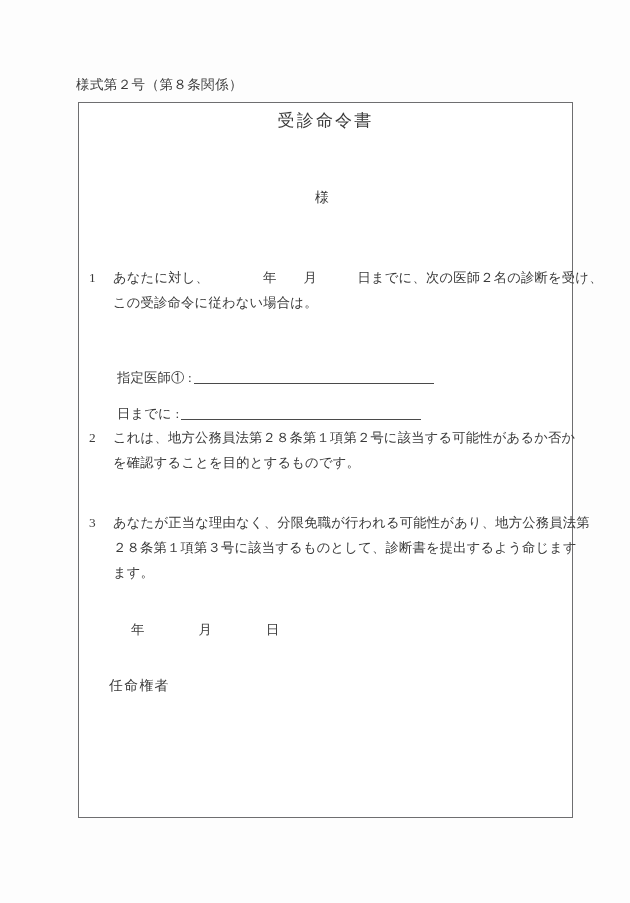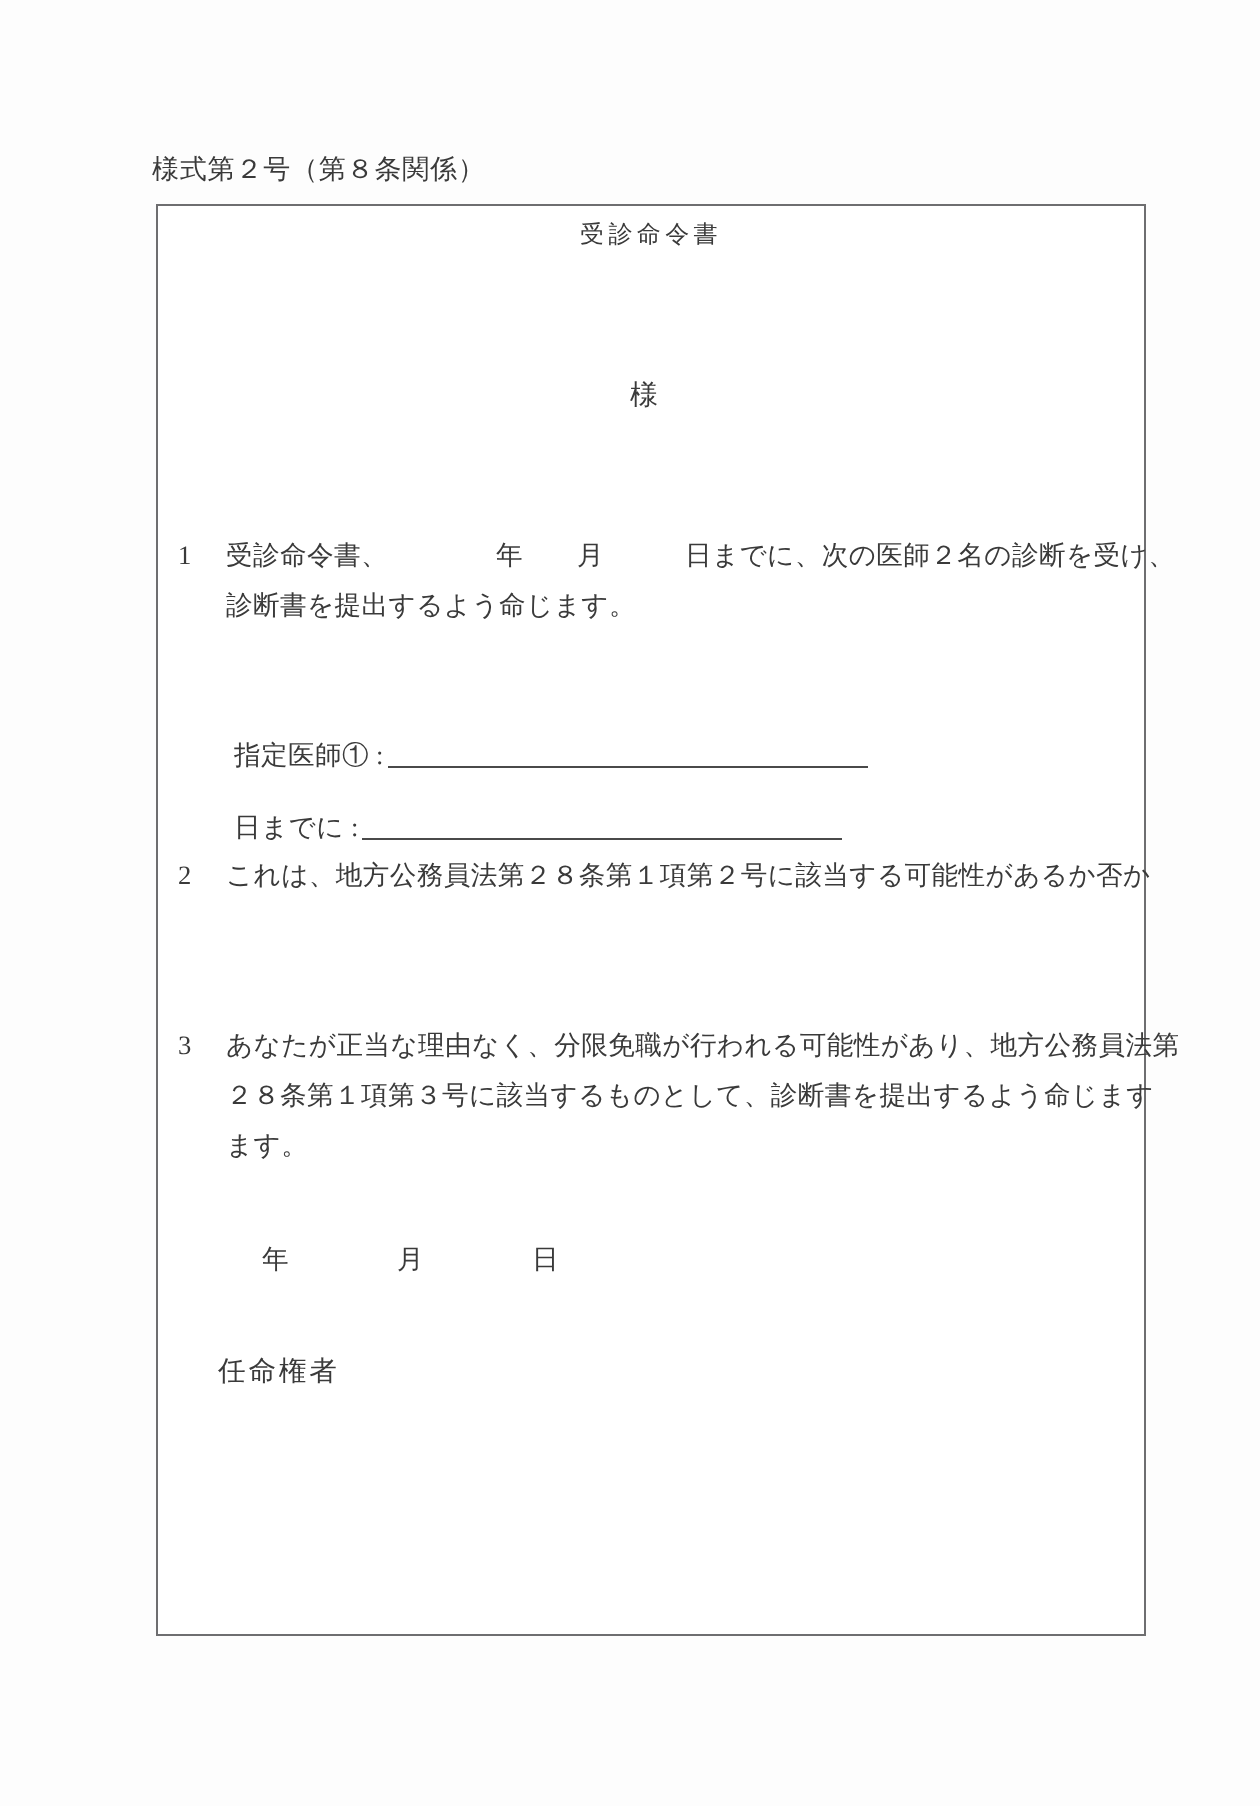--- a/index.html
+++ b/index.html
@@ -46,21 +46,21 @@
     box-sizing: border-box;
     background: #ffffff;
   }
 
   .doc-title {
     position: absolute;
     left: 0;
     top: 6px;
     width: 100%;
     text-align: center;
-    font-size: 12px;
+    font-size: 17px;
     letter-spacing: 2.2px;
   }
 
   .recipient-line {
     position: absolute;
     left: 0;
     top: 86px;
     width: 100%;
     text-align: center;
     font-size: 14px;
@@ -153,37 +153,38 @@
 
   <div class="doc-box">
 
     <div class="doc-title">受診命令書</div>
 
     <div class="recipient-line">様</div>
 
     <div class="clause clause-1">
       <span class="num">1</span>
       <span class="body">
-        <span class="ln">受診命令書、　　　　年　　月　　　日までに、次の医師２名の診断を受け、</span>
-        <span class="ln">診断書を提出するよう命じます。</span>
+        <span class="ln">あなたに対し、　　　　年　　月　　　日までに、次の医師２名の診断を受け、</span>
+        <span class="ln">この受診命令に従わない場合は。</span>
       </span>
     </div>
 
     <div class="doctor-row doctor-row-1">
       <span class="doctor-label">指定医師① :</span><span class="blank-rule"></span>
     </div>
 
     <div class="doctor-row doctor-row-2">
       <span class="doctor-label">日までに :</span><span class="blank-rule"></span>
     </div>
 
     <div class="clause clause-2">
       <span class="num">2</span>
       <span class="body">
         <span class="ln">これは、地方公務員法第２８条第１項第２号に該当する可能性があるか否か</span>
+        <span class="ln">を確認することを目的とするものです。</span>
       </span>
     </div>
 
     <div class="clause clause-3">
       <span class="num">3</span>
       <span class="body">
         <span class="ln">あなたが正当な理由なく、分限免職が行われる可能性があり、地方公務員法第</span>
         <span class="ln">２８条第１項第３号に該当するものとして、診断書を提出するよう命じます</span>
         <span class="ln">ます。</span>
       </span>

